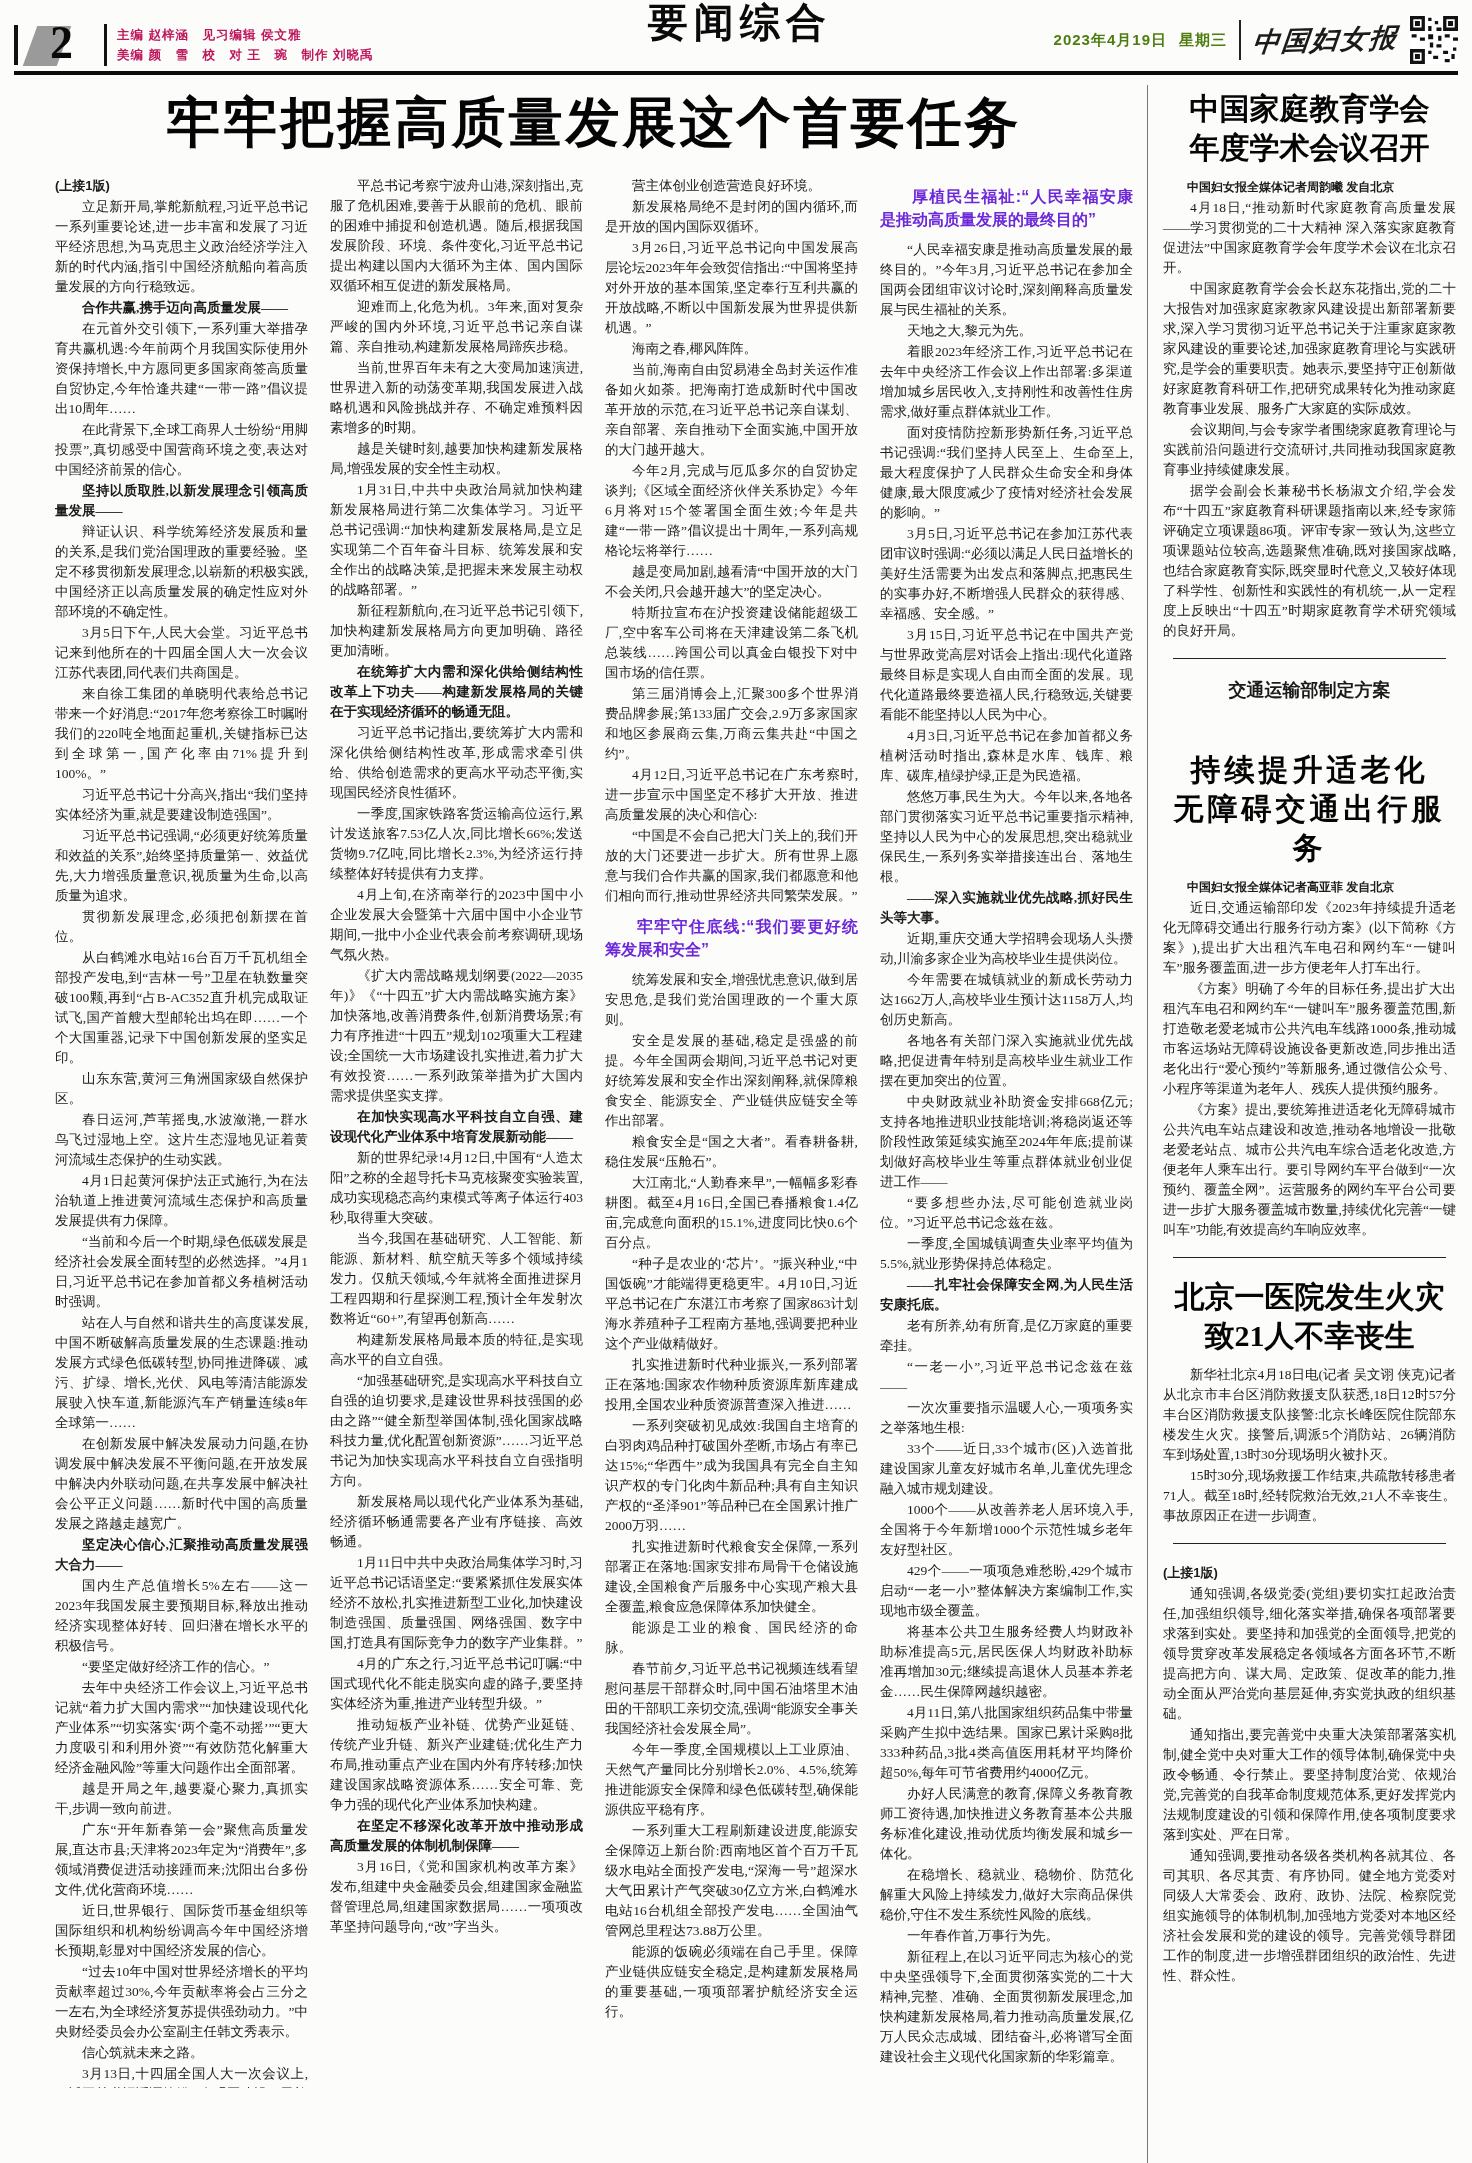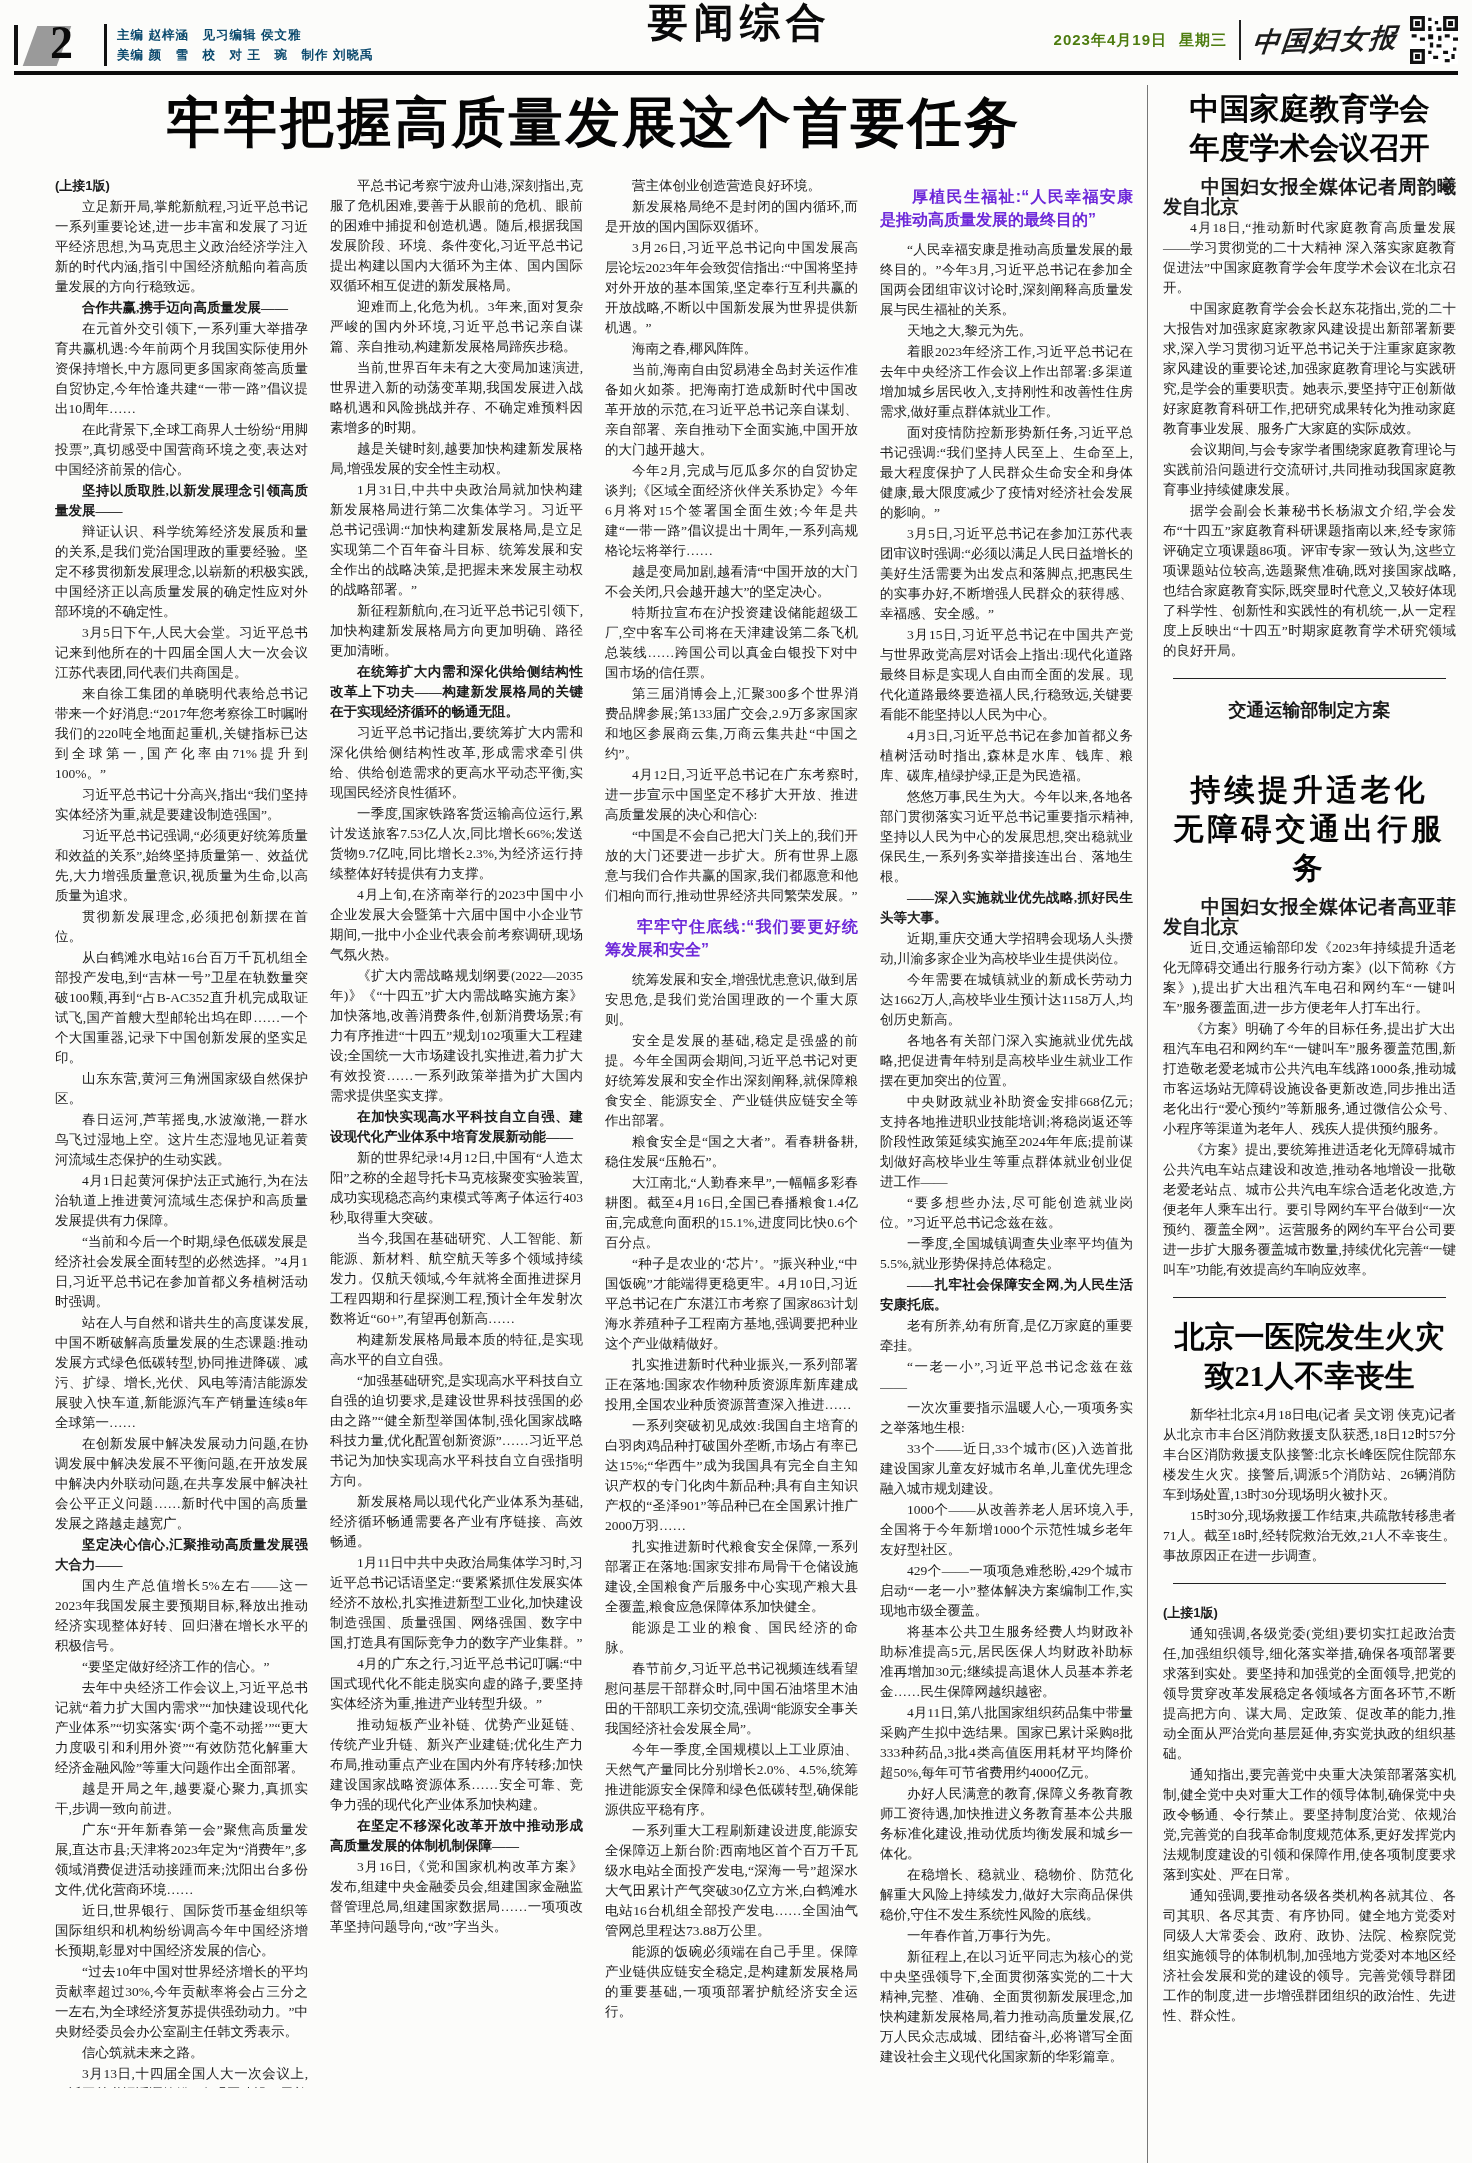--- a/index.html
+++ b/index.html
@@ -10,21 +10,21 @@
   
   .hdr{position:relative;height:58px;display:flex;align-items:flex-end;}
   .hdr-left{display:flex;align-items:center;gap:10px;}
   .corner-mark{width:4px;height:40px;background:#111;margin-right:2px;}
   .slashwrap{position:relative;width:64px;height:46px;}
   .slash{position:absolute;left:0;top:4px;width:34px;height:40px;background:#9a9a9a;
          transform:skewX(-20deg);}
   .pagenum{position:absolute;left:20px;top:-6px;font-size:46px;font-weight:900;
            font-family:"Liberation Serif","DejaVu Serif",serif;color:#0a0a0a;}
   .vrule{width:3px;height:42px;background:#111;}
-  .staff{font-size:12.5px;font-weight:700;line-height:1.6;letter-spacing:1px;color:#0c4a6e;}
+  .staff{font-size:12.5px;font-weight:700;line-height:1.6;letter-spacing:1px;color:#be185d;}
   .hdr-center{position:absolute;left:50%;bottom:18px;transform:translateX(-48%);
               font-size:40px;font-weight:900;letter-spacing:6px;color:#0a0a0a;}
   .hdr-right{margin-left:auto;display:flex;align-items:center;gap:12px;padding-bottom:4px;}
   .datetxt{font-size:15px;font-weight:700;color:#4d7c0f;letter-spacing:1px;}
   .hr-vrule{width:2px;height:40px;background:#222;}
   .logo{font-family:"Liberation Serif","DejaVu Serif",serif;font-style:italic;font-weight:900;
         font-size:27px;transform:skewX(-8deg) rotate(-2deg);letter-spacing:2px;}
   .qr{display:block;}
   .rule{height:4px;background:#0d0d0d;margin-top:3px;}
   
@@ -43,21 +43,21 @@
   p.em{font-weight:700;}
   
   .sidebar{flex:1;border-left:1px solid #777;margin-left:14px;padding-left:15px;
            padding-right:2px;overflow:hidden;height:2105px;}
   .sb-title{white-space:pre-line;text-align:center;font-size:30px;line-height:1.3;
             font-weight:900;font-family:"Liberation Serif","DejaVu Serif",serif;
             color:#050505;margin:4px 0 10px 0;}
   .sb-kicker{text-align:center;font-size:18px;font-weight:700;margin:2px 0 4px 0;
              font-family:"Liberation Sans",sans-serif;}
   .sb-title.spread{letter-spacing:4px;margin-top:48px;}
-  p.byline{font-weight:700;font-family:"Liberation Sans",sans-serif;font-size:19px;}
+  p.byline{font-weight:700;font-family:"Liberation Sans",sans-serif;font-size:12px;}
   .divider{border-top:1.5px solid #222;margin:17px 10px 19px 10px;}
 </style>
 </head>
 <body>
 
 <div class="page">
 
   <header class="hdr">
     <div class="hdr-left">
       <div class="corner-mark"></div>

